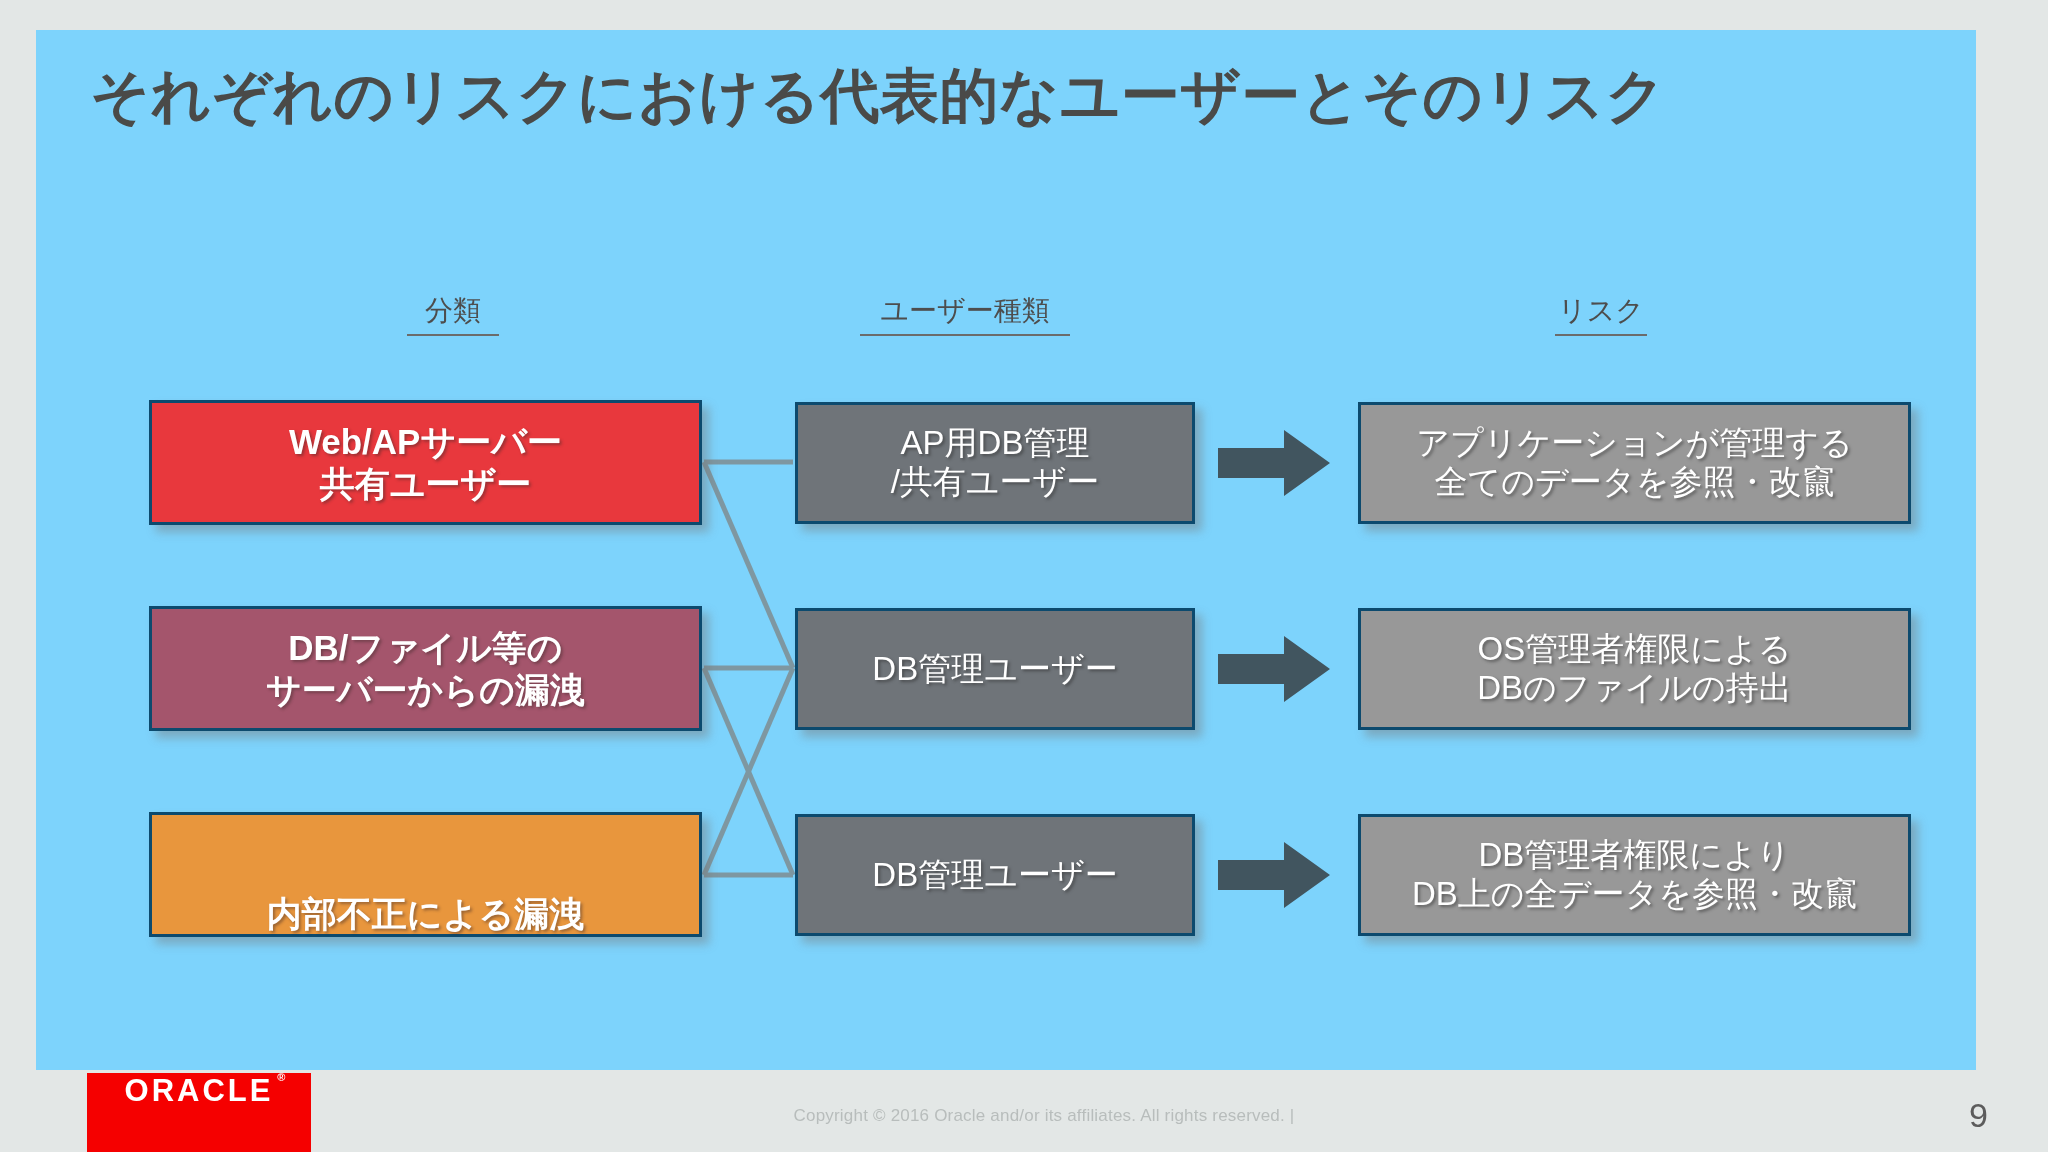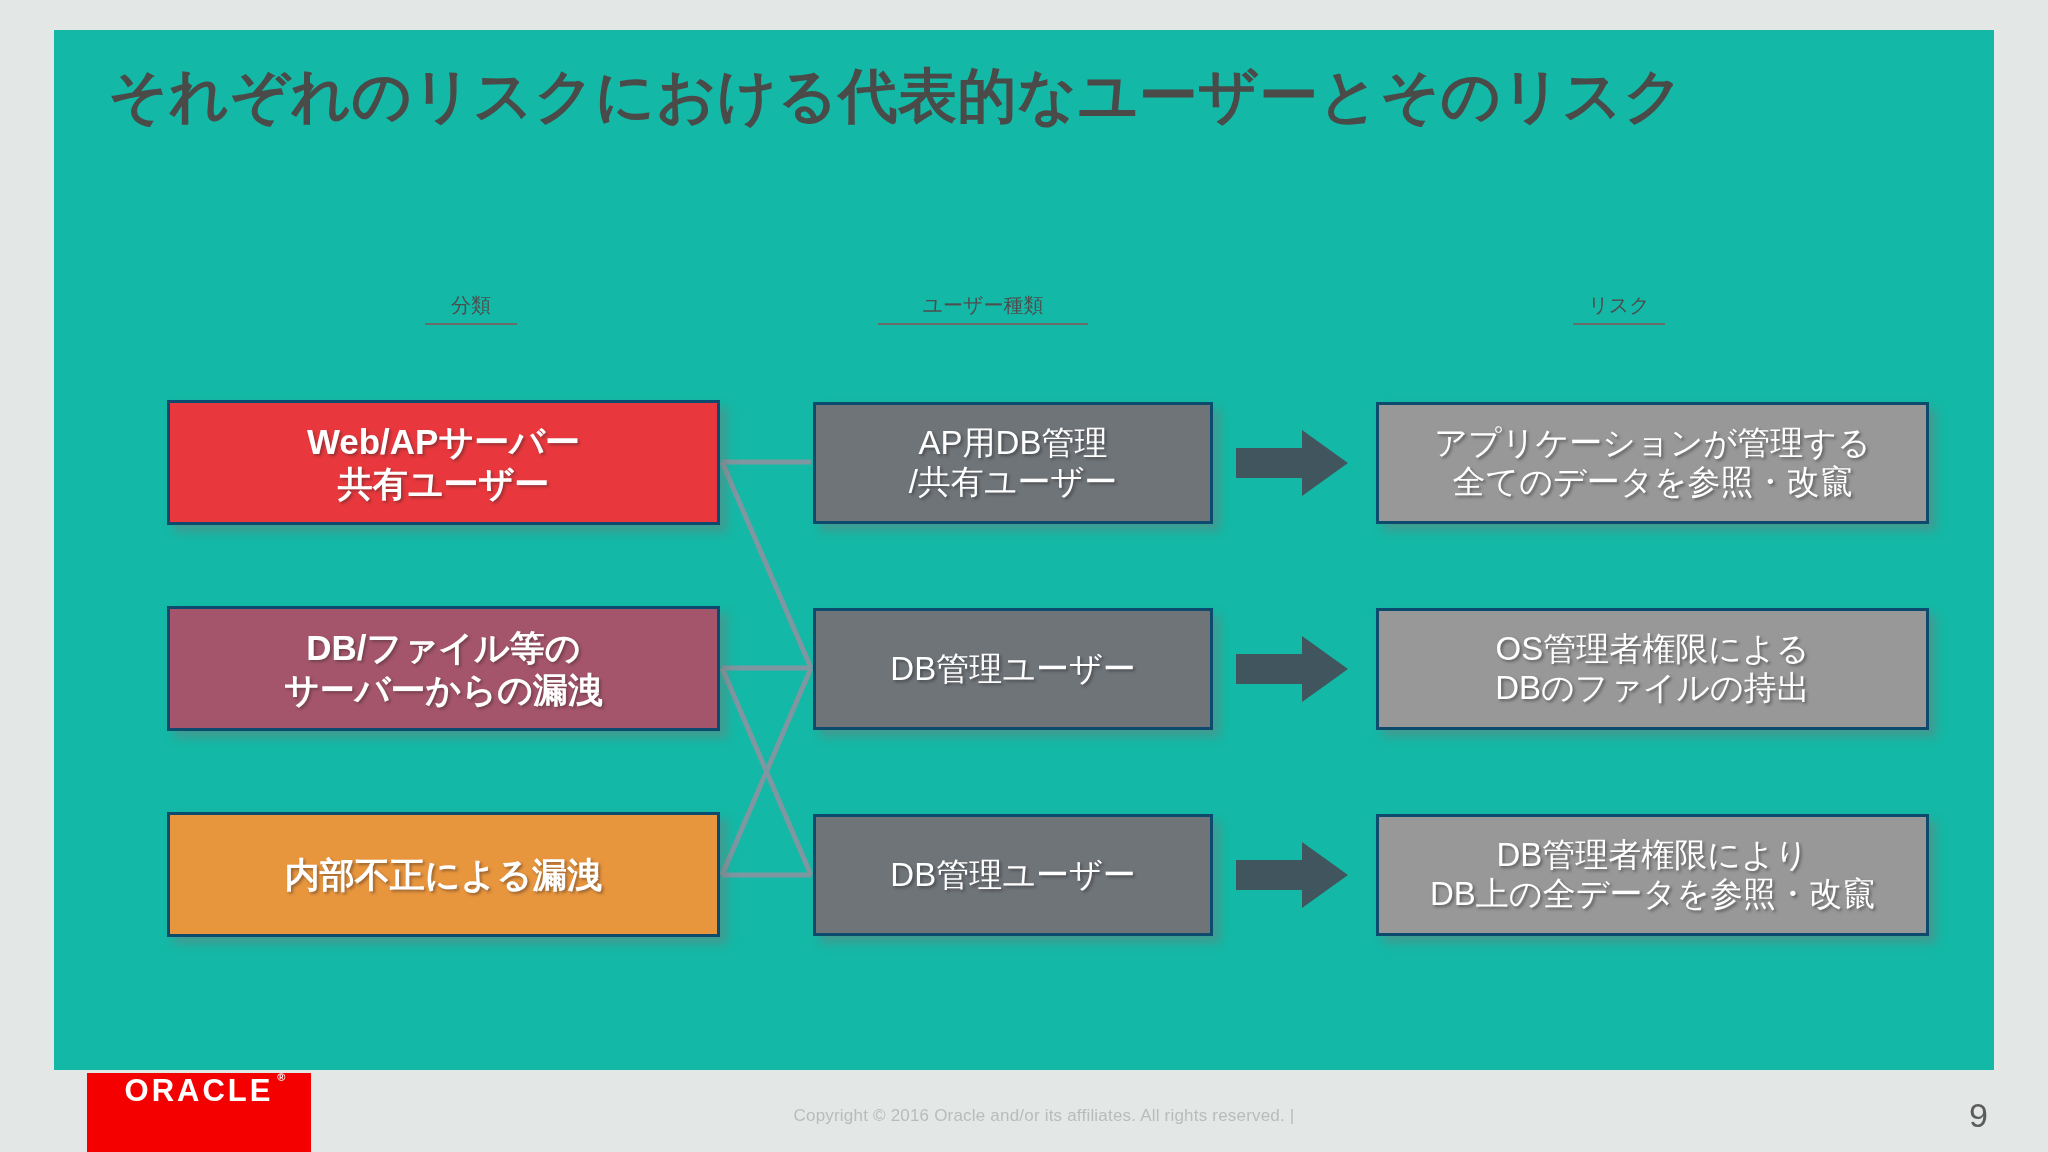--- a/index.html
+++ b/index.html
@@ -5,42 +5,42 @@
   html,body{margin:0;padding:0;}
   body{
     width:2048px;height:1152px;
     background:#e3e7e6;
     font-family:"Liberation Sans","DejaVu Sans",sans-serif;
     overflow:hidden;
     position:relative;
   }
   #slide{
     position:absolute;
-    left:54px;top:30px;
+    left:36px;top:30px;
     width:1940px;height:1040px;
-    background:#14b8a6;
+    background:#7dd3fc;
   }
 
   
   #title{
     position:absolute;
     left:54px;top:34px;
     width:1700px;
     font-size:59px;
     font-weight:bold;
     color:#4a4a48;
     letter-spacing:0.5px;
     white-space:nowrap;
     line-height:1.1;
   }
 
   
   .col-head{
     position:absolute;
-    font-size:20px;
+    font-size:28px;
     color:#4d4d4d;
     text-align:center;
     border-bottom:2px solid #6b6b6b;
     padding-bottom:4px;
     white-space:nowrap;
   }
   #head-cat{ left:371px; top:262px; width:92px; }
   #head-usr{ left:824px; top:262px; width:210px; }
   #head-risk{ left:1519px; top:262px; width:92px; }
 
@@ -62,21 +62,21 @@
     left:113px;
     width:553px;
     height:125px;
     color:#ffffff;
     font-weight:bold;
     font-size:35px;
     text-shadow:2px 2px 3px rgba(60,40,40,0.45);
   }
   #cat-1{ top:370px; background:#e8383d; }
   #cat-2{ top:576px; background:#a4556c; }
-  #cat-3{ top:782px; background:#e8963d; }
+  #cat-3{ top:782px; background:#e8963d;align-items:flex-end; }
 
   
   .usr-box{
     left:759px;
     width:400px;
     height:122px;
     background:#6f7479;
     color:#ffffff;
     font-size:33px;
     text-shadow:2px 2px 3px rgba(40,40,40,0.5);

